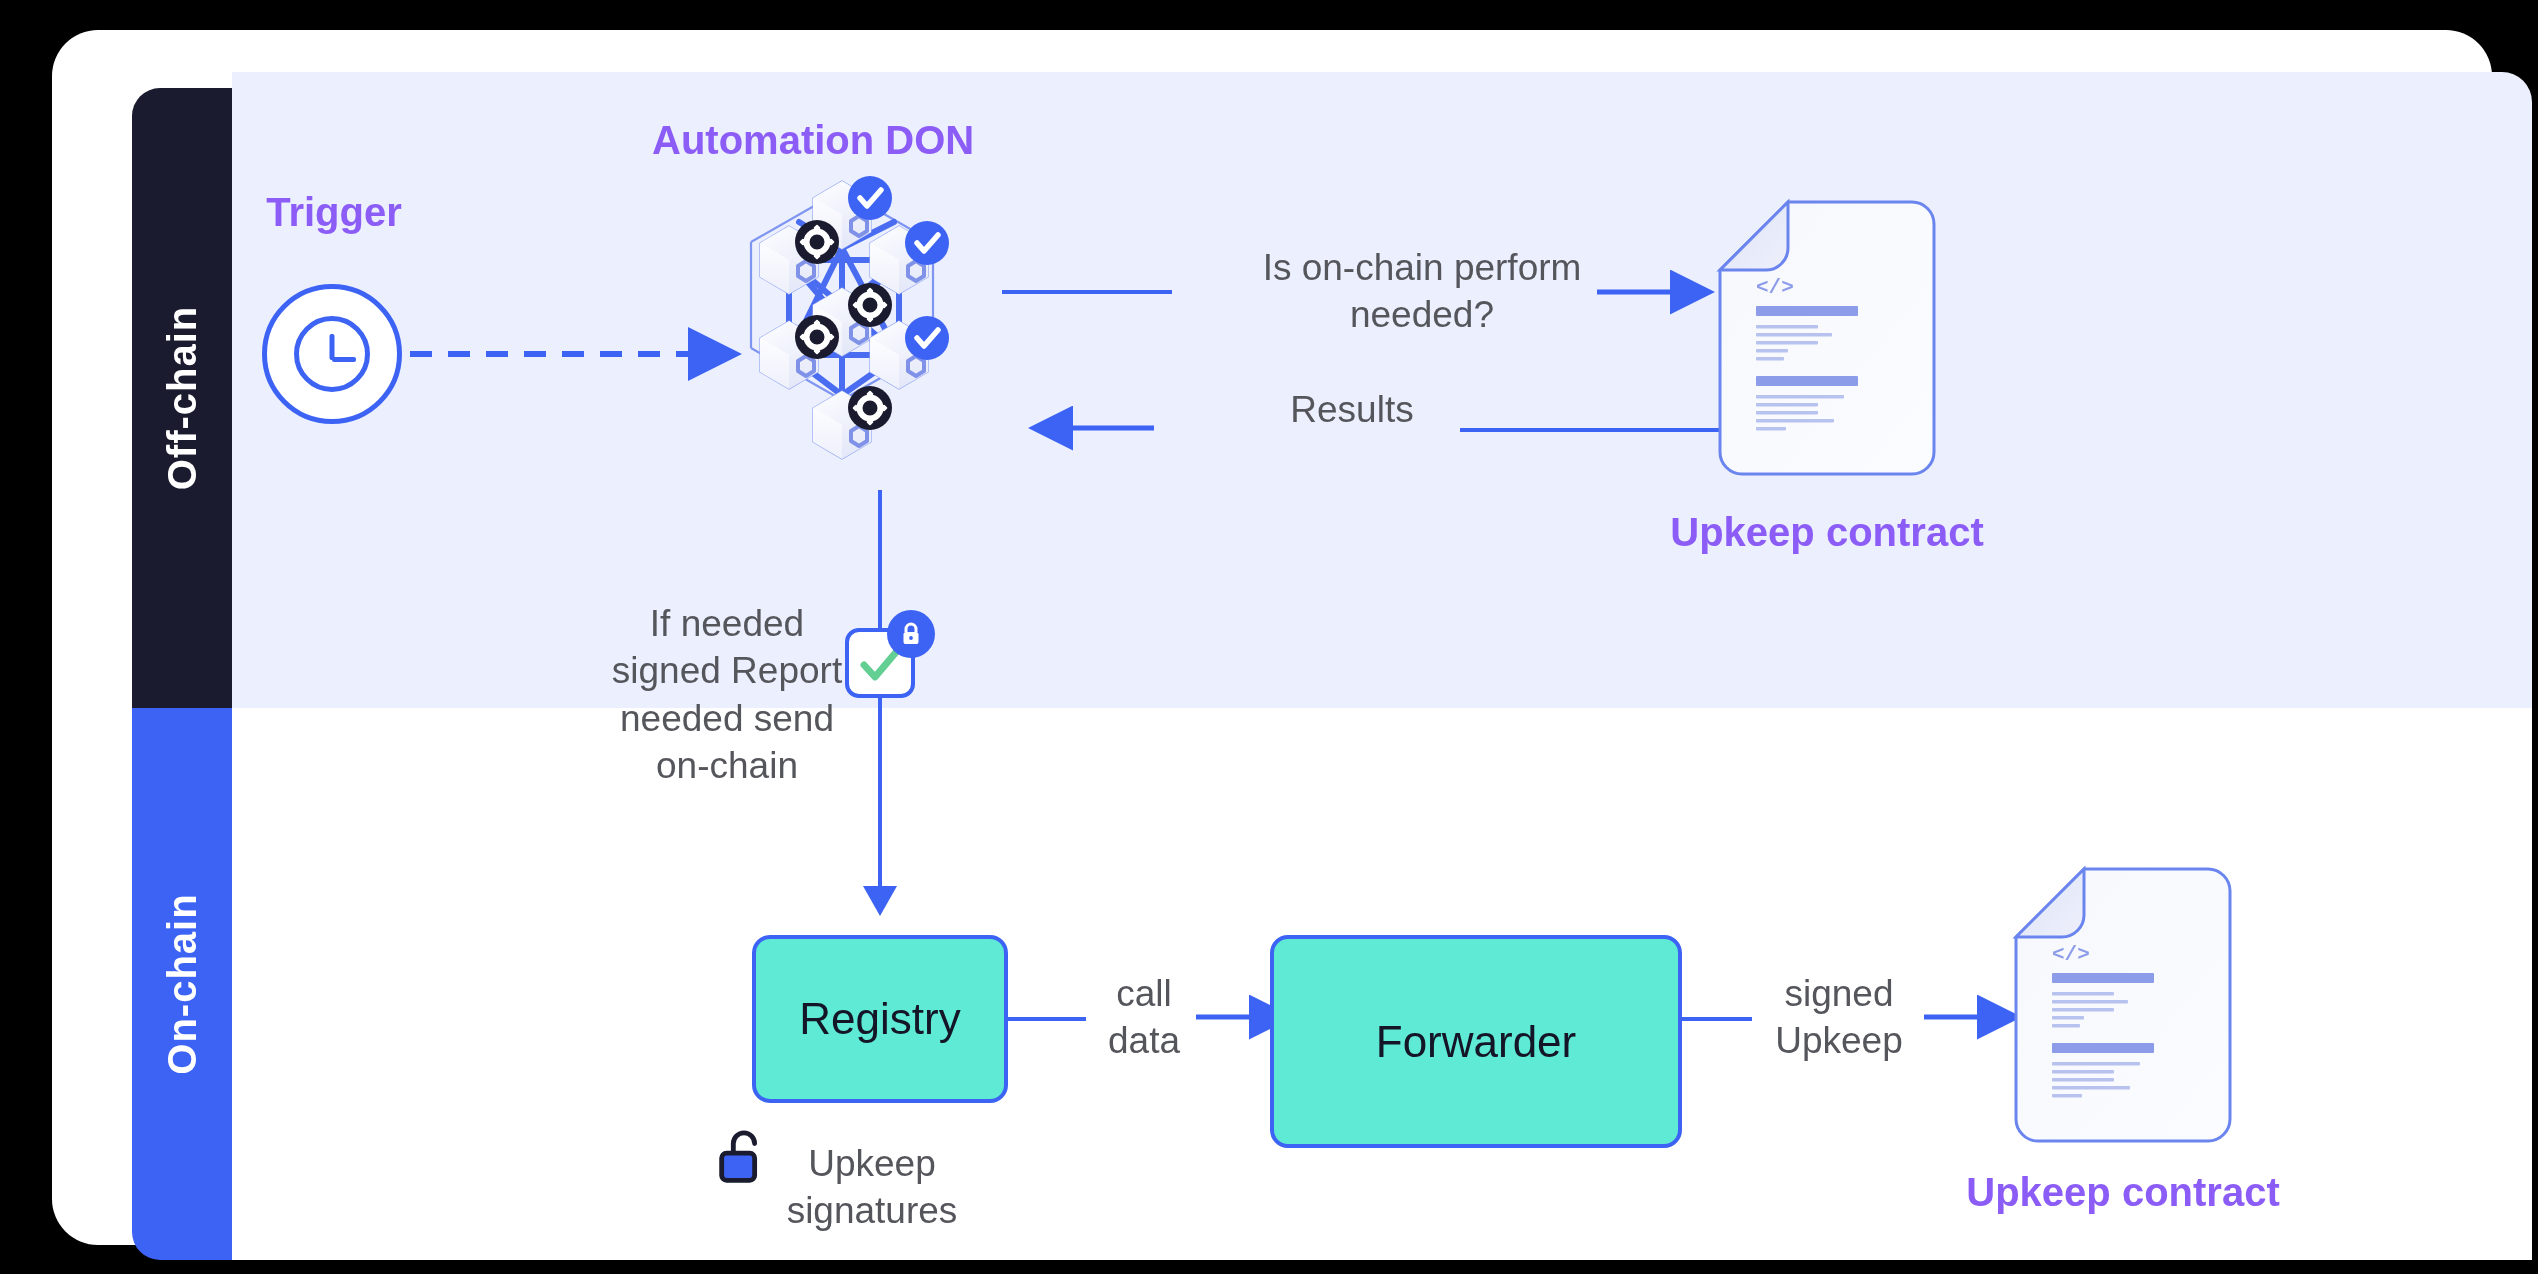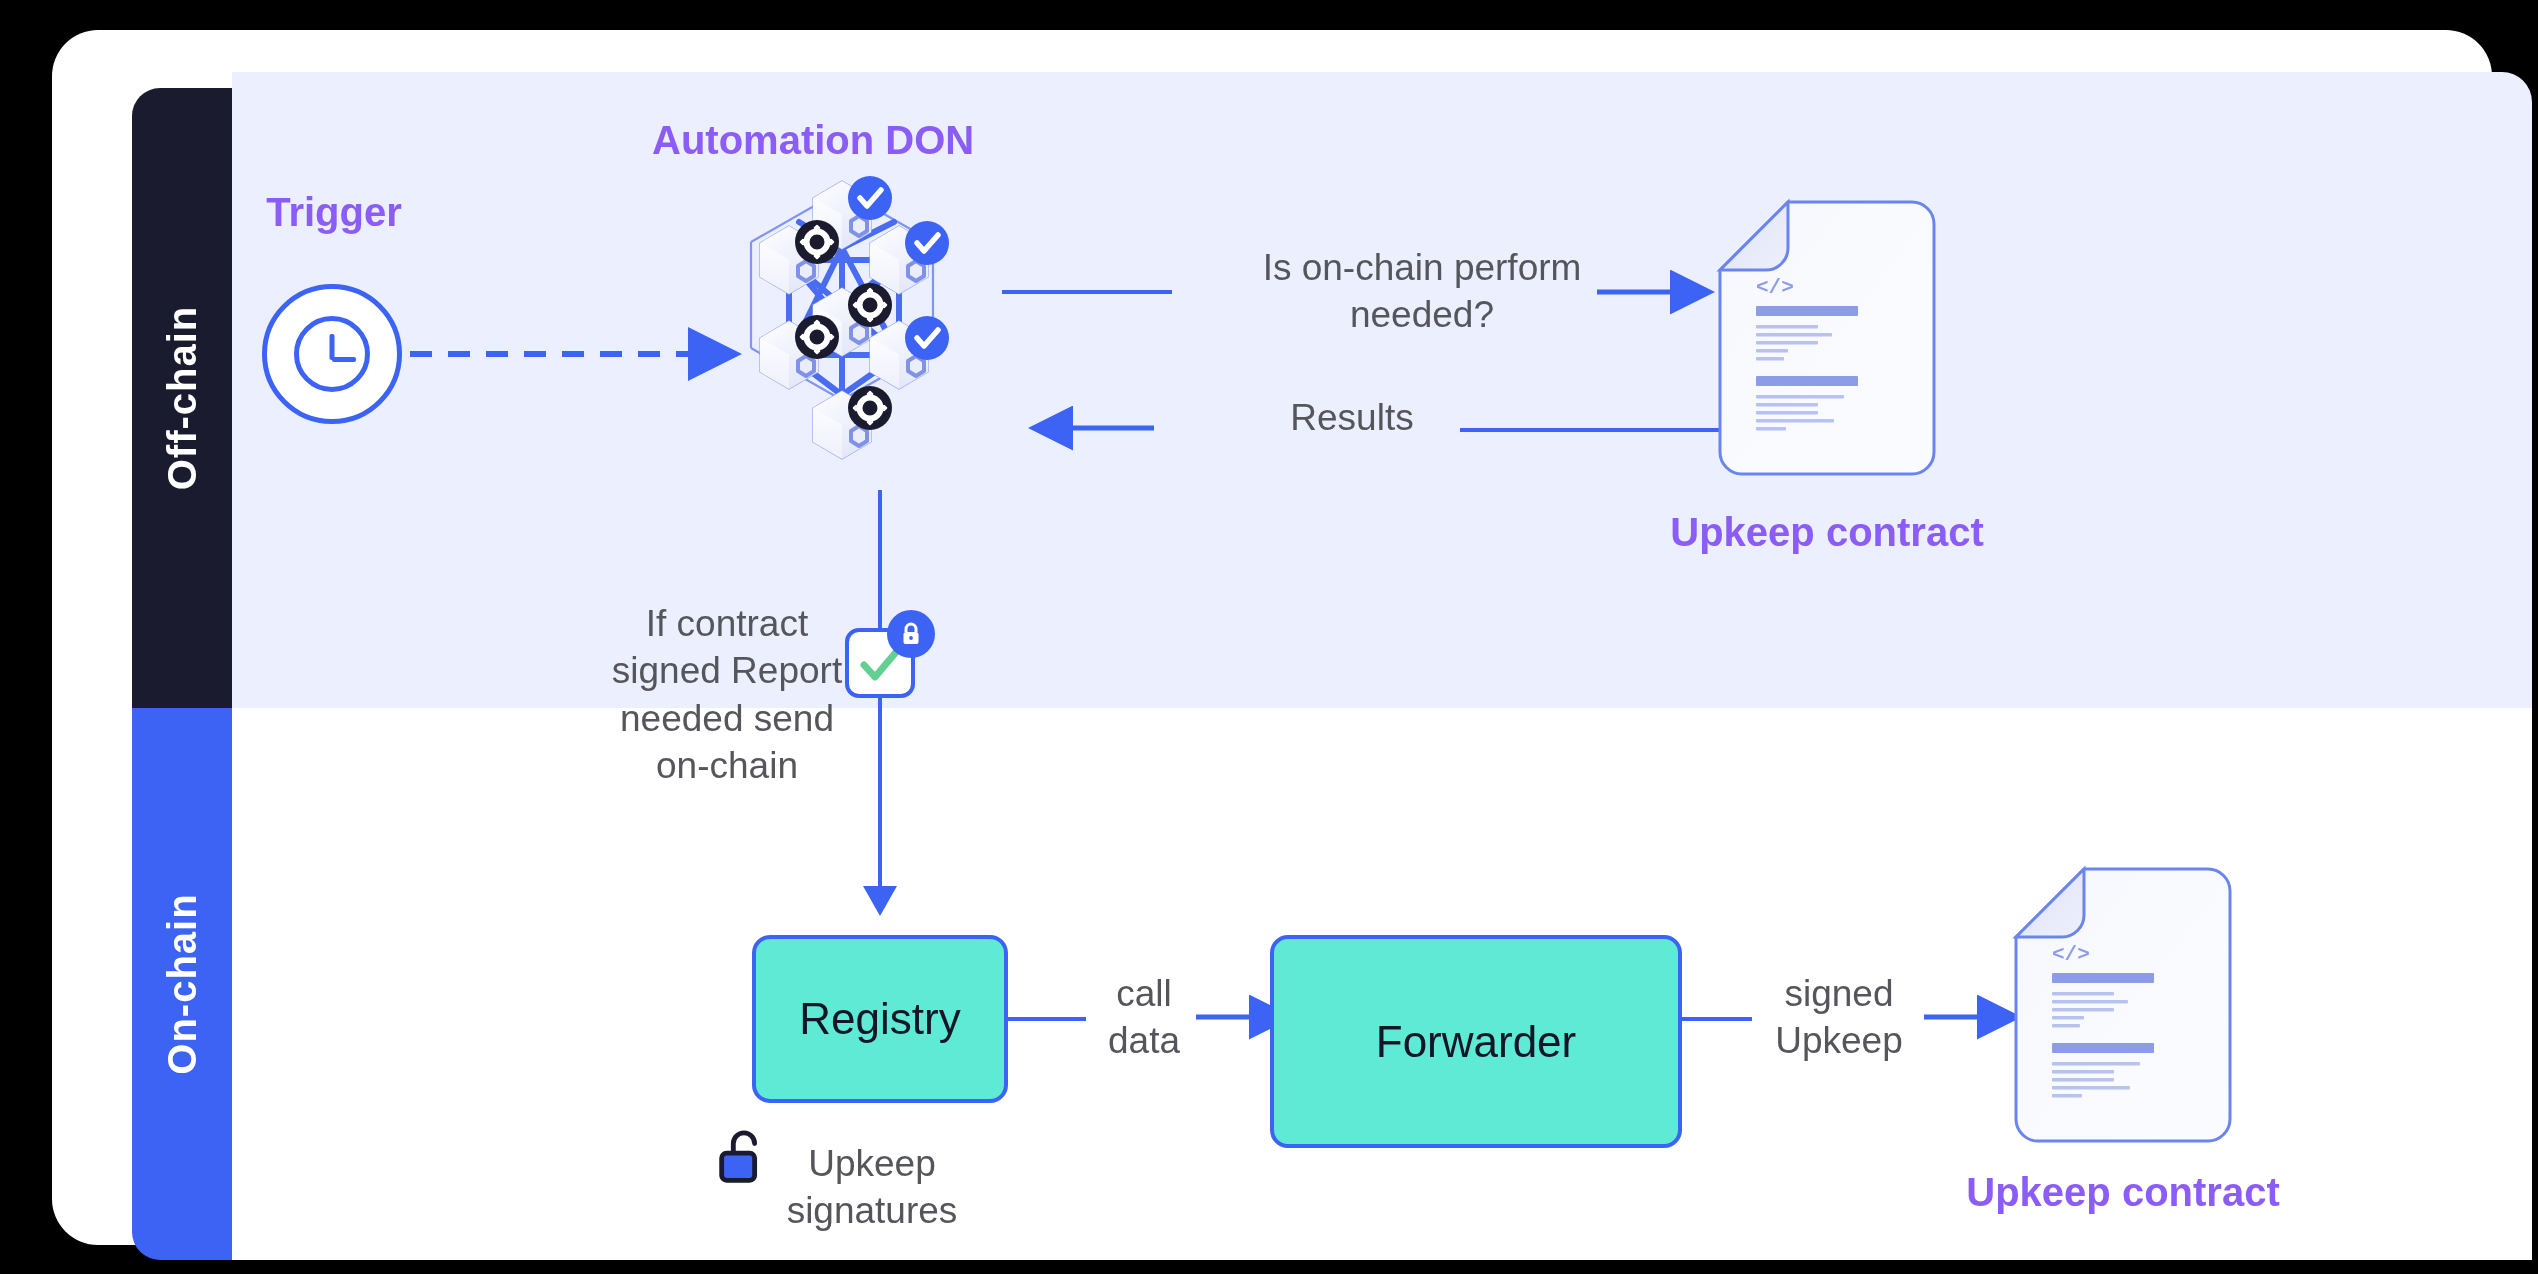--- a/index.html
+++ b/index.html
@@ -260,21 +260,21 @@
     </svg>
 
     <svg class="don-svg" style="left:970px;top:378px;" width="140" height="40" viewBox="0 0 140 40">
       <defs>
           <marker id="ar3" markerWidth="9" markerHeight="9" refX="7" refY="4.5" orient="auto">
         <path d="M0,0 L9,4.5 L0,9 z" fill="#3d63f5"></path>
           </marker>
         </defs>
       <line x1="132" y1="20" x2="16" y2="20" stroke="#3d63f5" stroke-width="5" marker-end="url(#ar3)"></line>
     </svg>
-    <div class="lbl" style="left:1160px;top:364px;width:280px;">Results</div>
+    <div class="lbl" style="left:1160px;top:356px;width:280px;">Results</div>
     <div class="ln ln-h" style="left:1408px;top:398px;width:260px;"></div>
 
     <svg class="doc-svg" style="left:1664px;top:168px;" width="222" height="280" viewBox="0 0 222 280">
       <defs>
         <linearGradient id="docG" x1="0" y1="0" x2="1" y2="1">
           <stop offset="0%" stop-color="#f7f8fd"></stop>
             <stop offset="100%" stop-color="#fbfcff"></stop>
         </linearGradient>
         <linearGradient id="foldG" x1="0" y1="0" x2="1" y2="1">
           <stop offset="0%" stop-color="#dde2f7"></stop>
@@ -301,21 +301,21 @@
         <rect x="40" y="197" width="88" height="3.4" rx="1"></rect>
         <rect x="40" y="205" width="62" height="3.4" rx="1"></rect>
         <rect x="40" y="213" width="62" height="3.4" rx="1"></rect>
         <rect x="40" y="221" width="78" height="3.4" rx="1"></rect>
         <rect x="40" y="229" width="30" height="3.4" rx="1"></rect>
       </g>
     </svg>
     <div class="hdr" style="left:1530px;top:480px;width:490px;">Upkeep contract</div>
 
     <div class="lbl" style="left:450px;top:570px;width:450px;">
-      <div>If contract</div>
+      <div>If needed</div>
       <div>signed Report</div>
       <div>needed send</div>
       <div>on-chain</div>
     </div>
 
     <div class="ln ln-v" style="left:826px;top:460px;height:400px;"></div>
     <svg class="don-svg" style="left:806px;top:820px;" width="44" height="70" viewBox="0 0 44 70">
       <path d="M22,66 L5,36 L39,36 z" fill="#3d63f5"></path>
     </svg>
 

